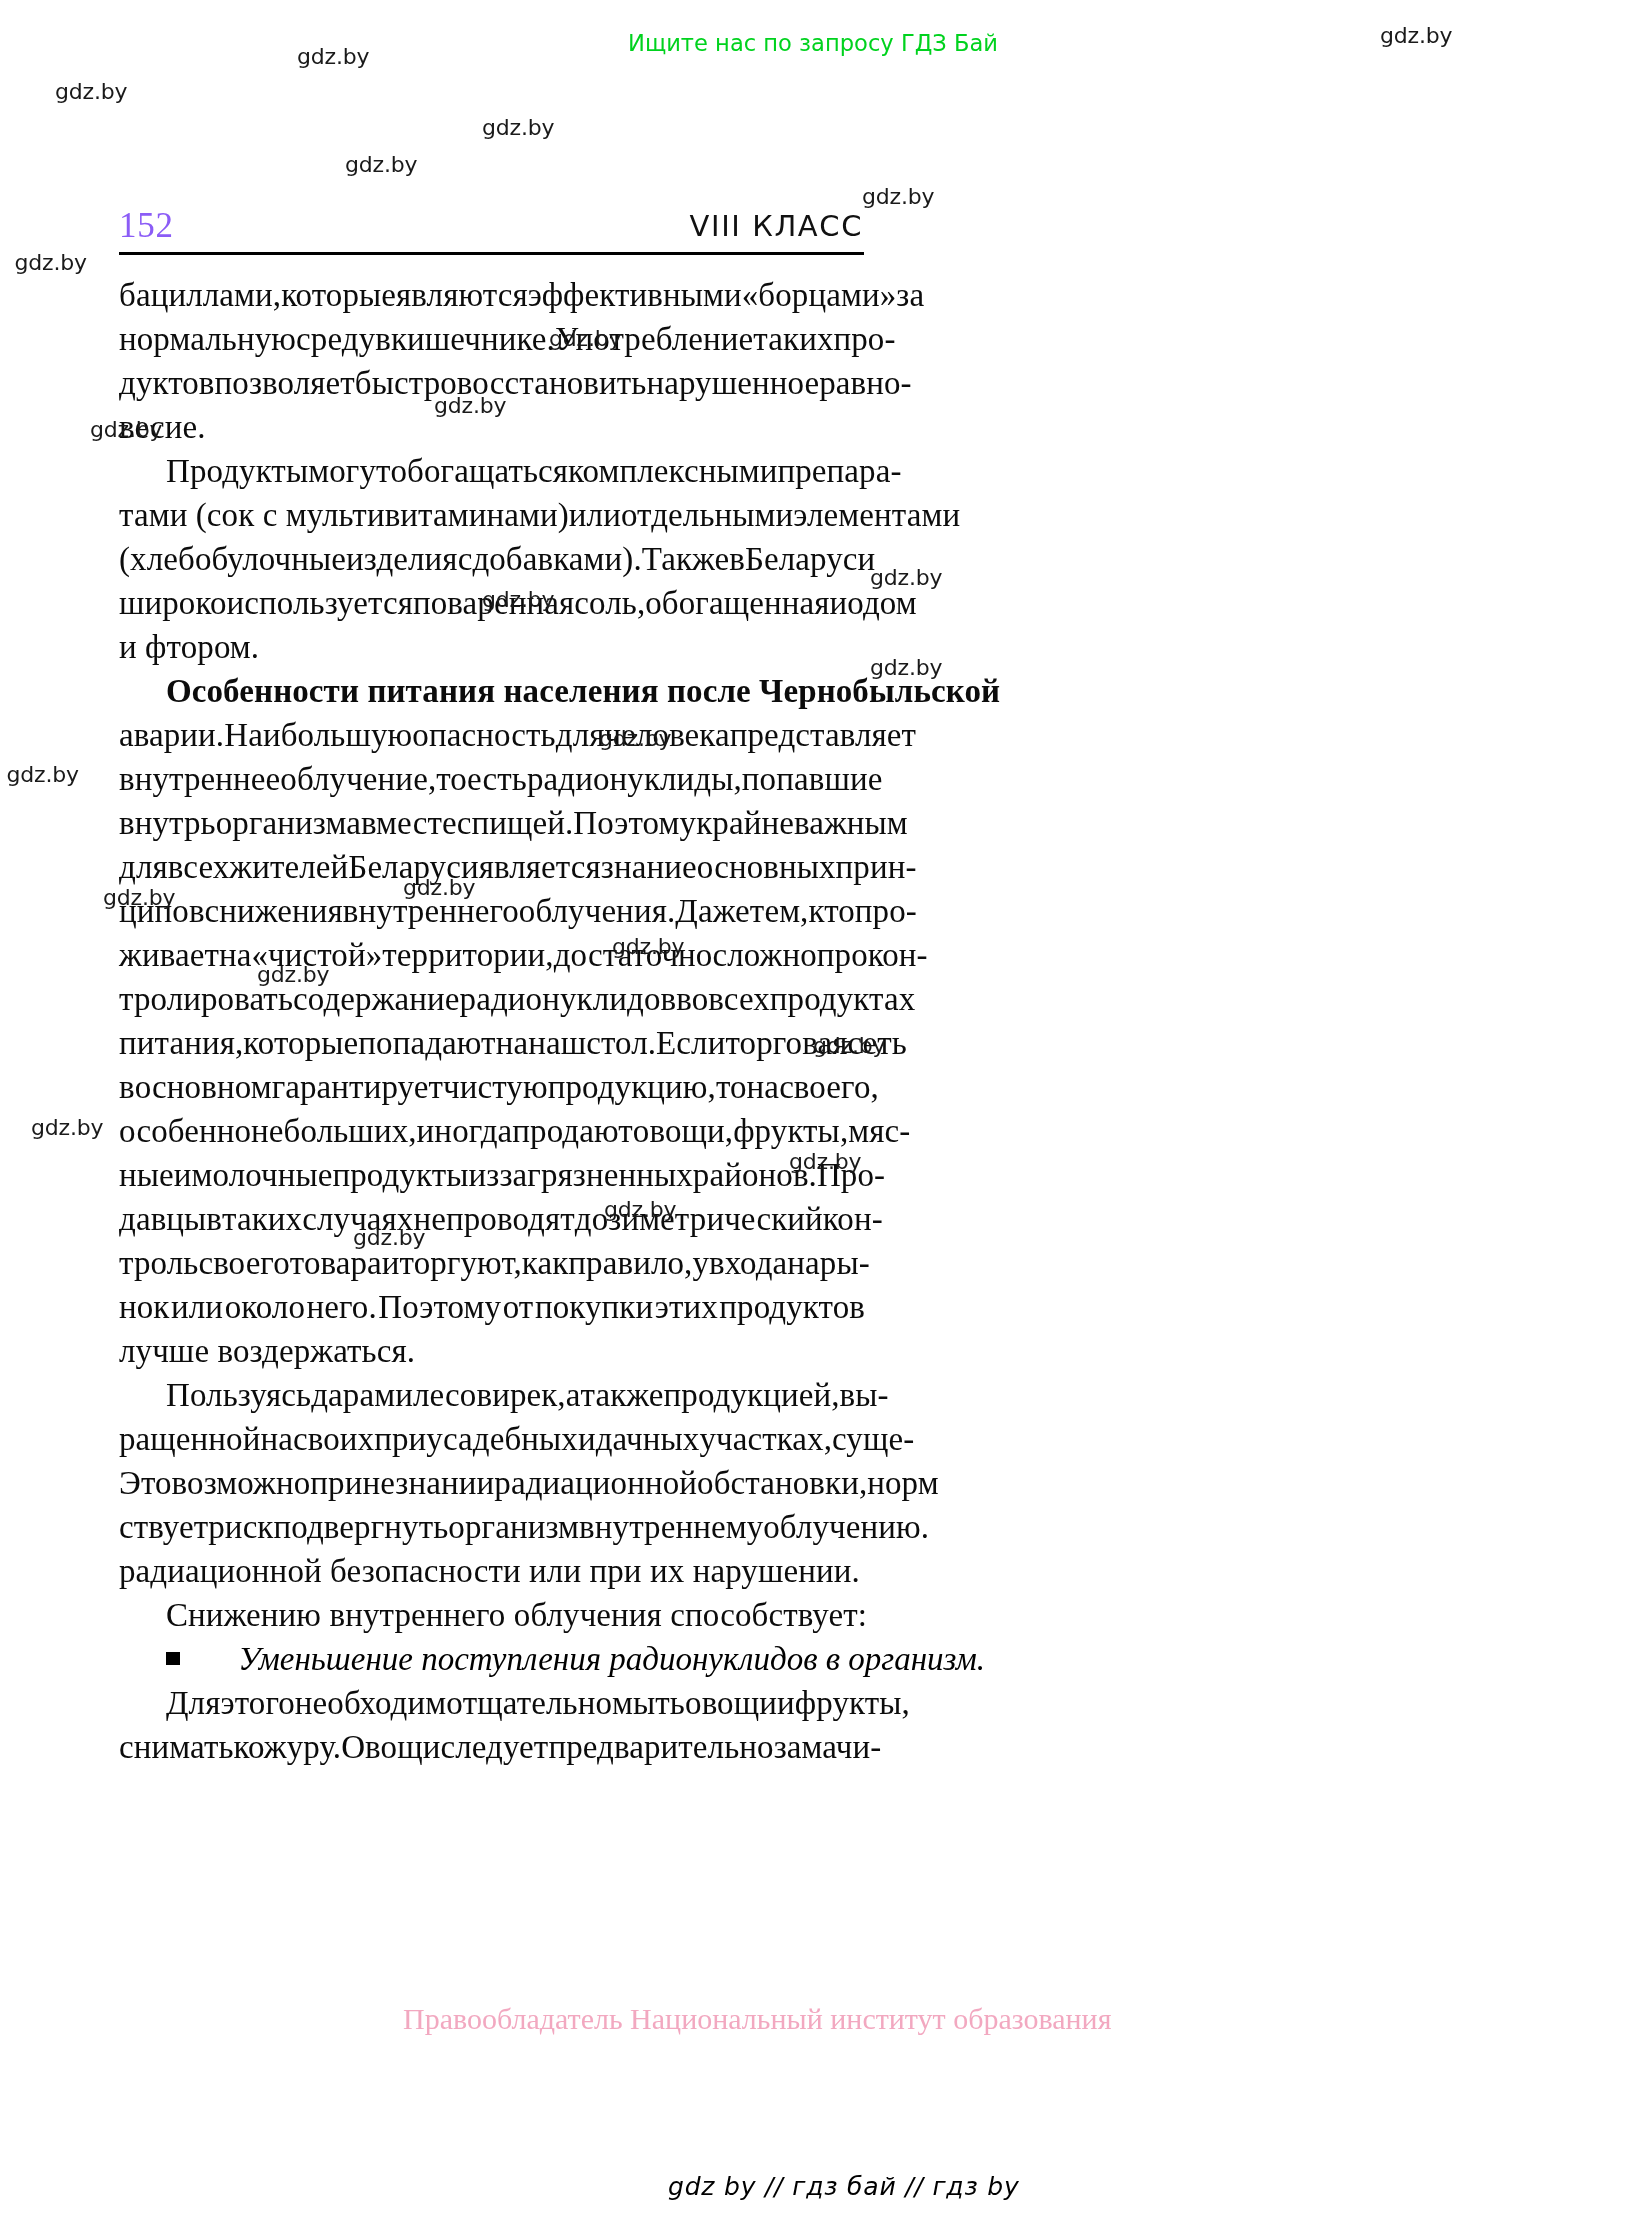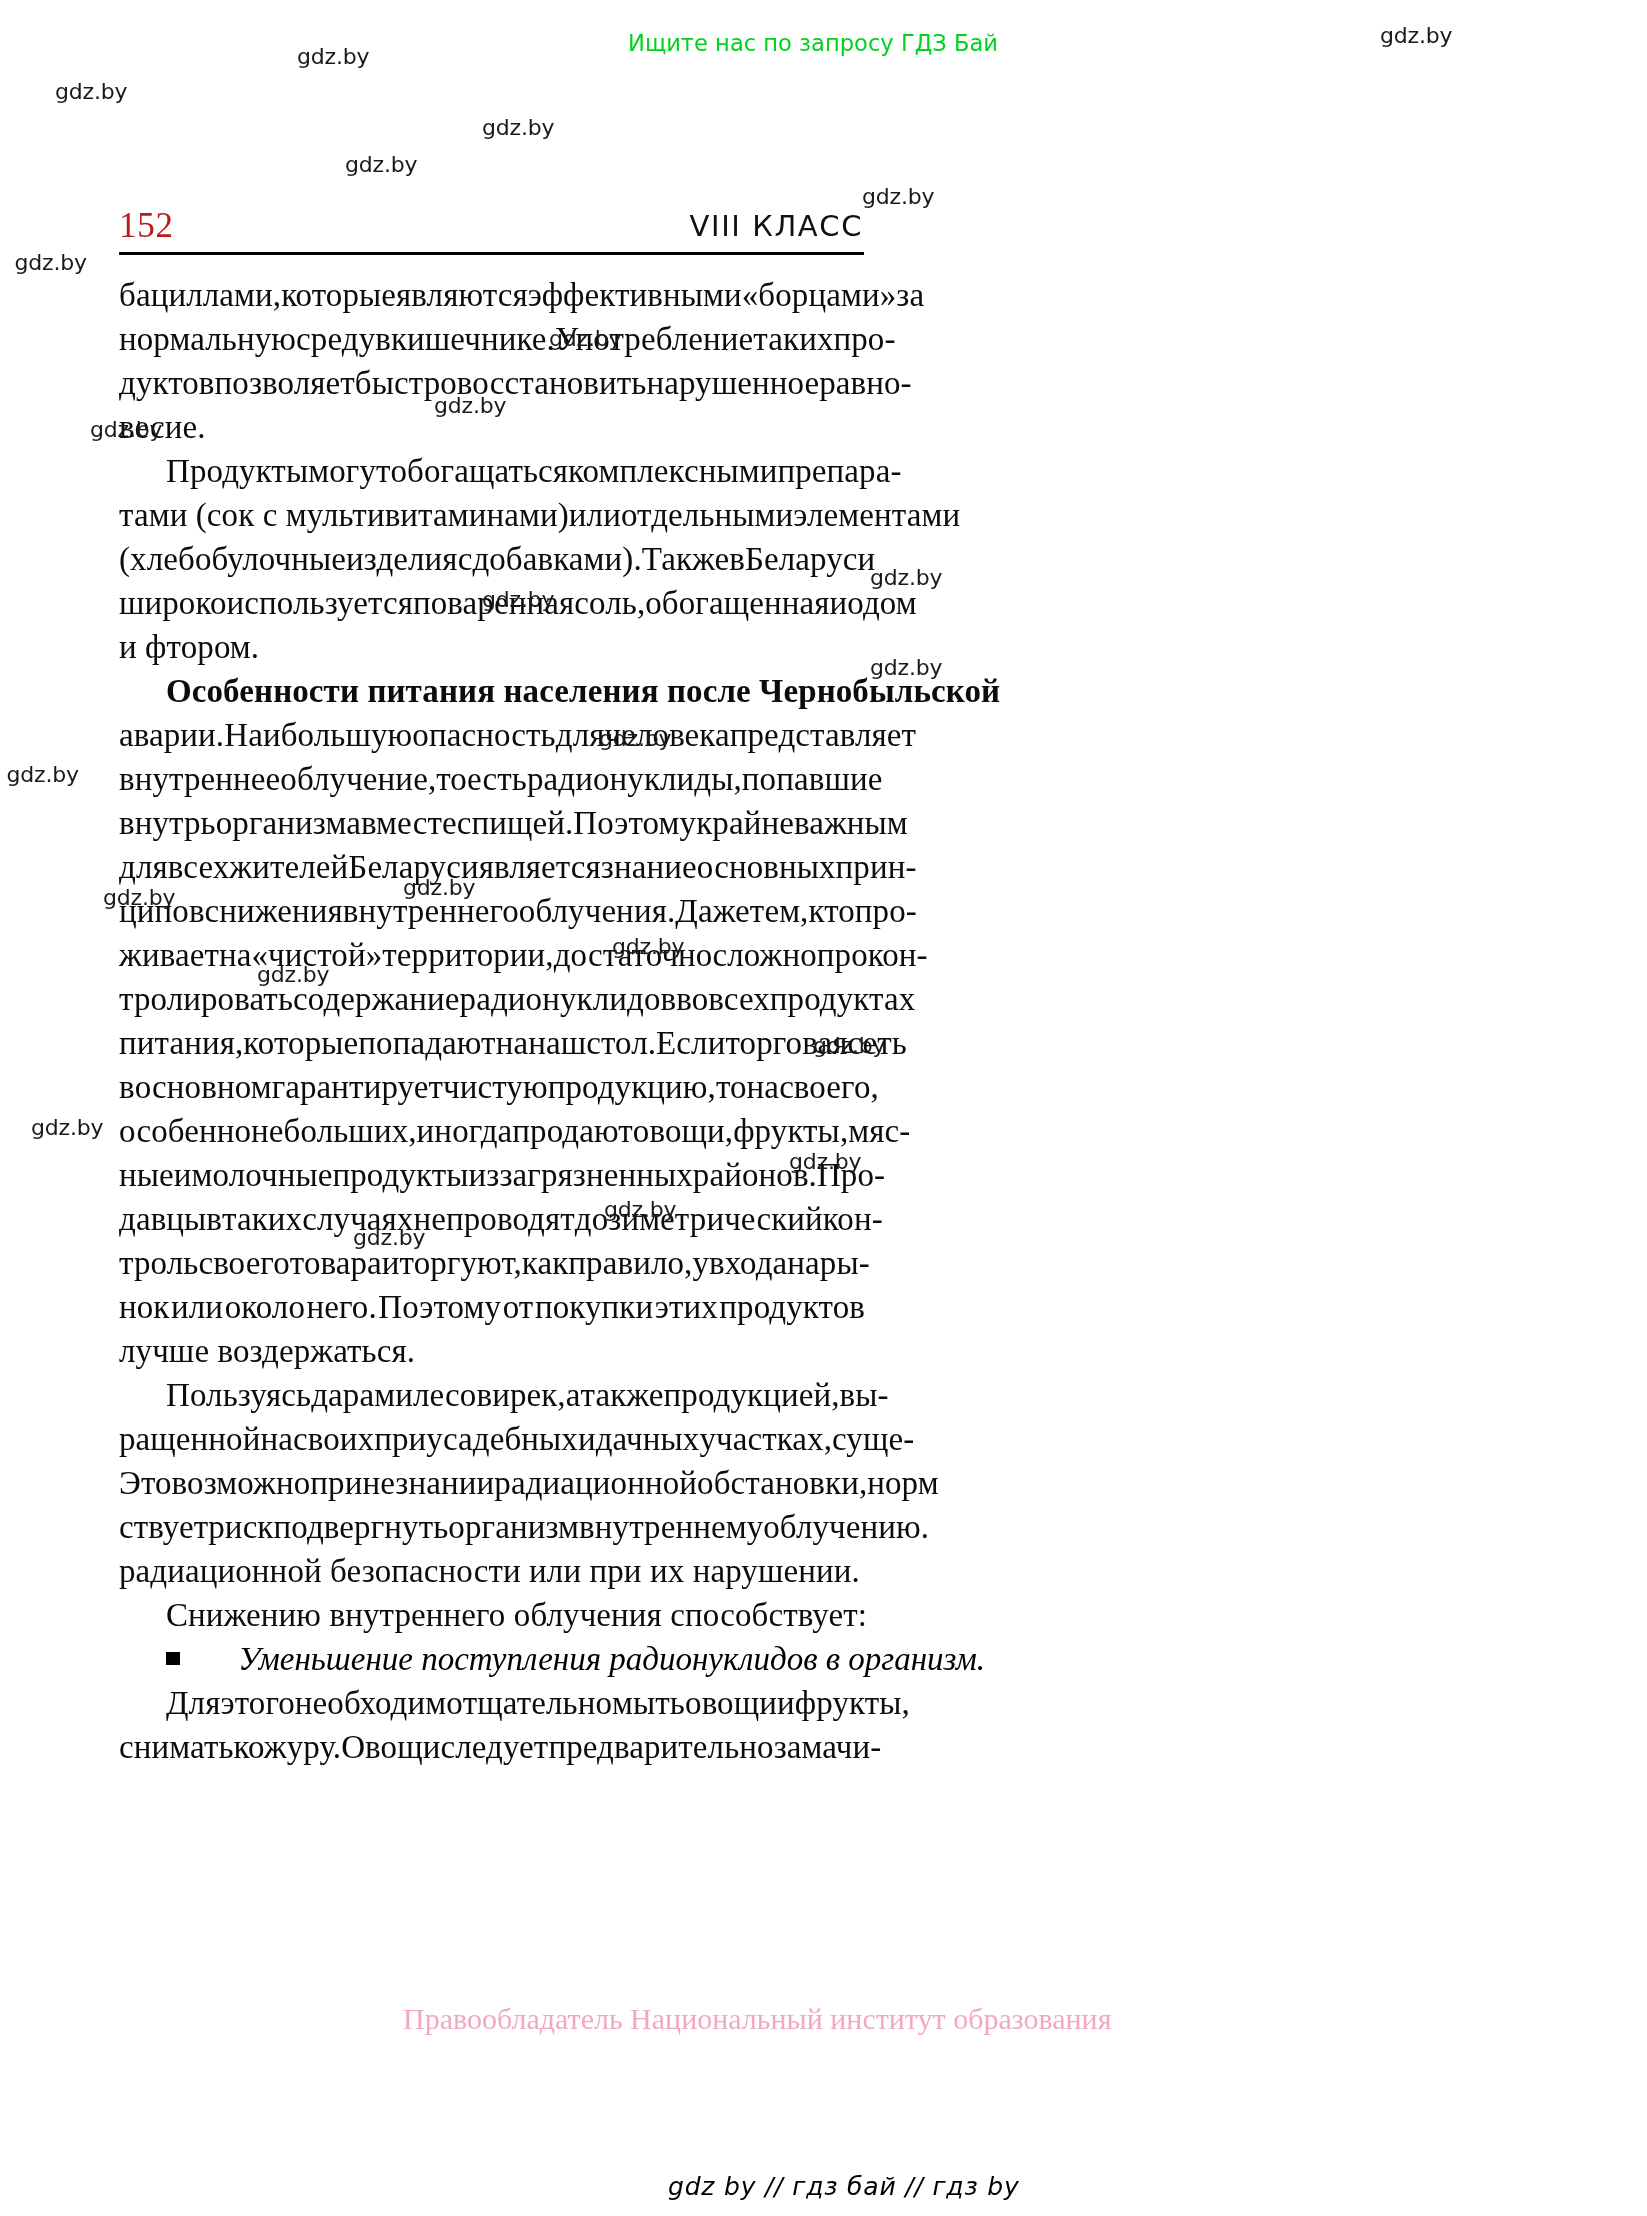--- a/index.html
+++ b/index.html
@@ -68,21 +68,21 @@
     z-index: 3;
   }
 
   .page-number {
     position: absolute;
     left: 0;
     top: 0;
     font-family: "Liberation Serif", "DejaVu Serif", serif;
     font-size: 35px;
     letter-spacing: 0.8px;
-    color: #b91c1c;
+    color: #8b5cf6;
   }
 
   .class-label {
     position: absolute;
     right: 0;
     top: 3.2px;
     font-family: "DejaVu Sans", "Liberation Sans", sans-serif;
     font-size: 29px;
     letter-spacing: 1.6px;
     color: #111111;

